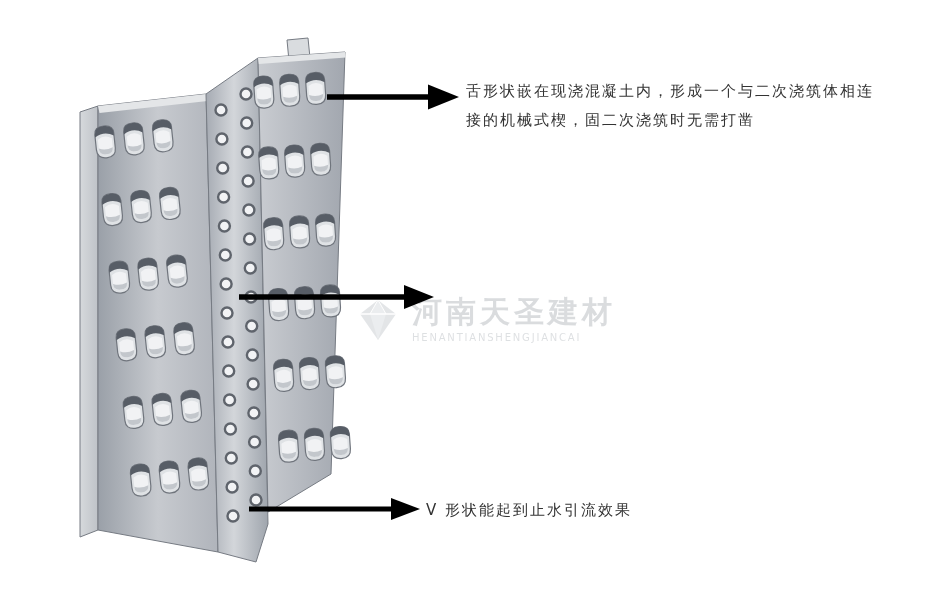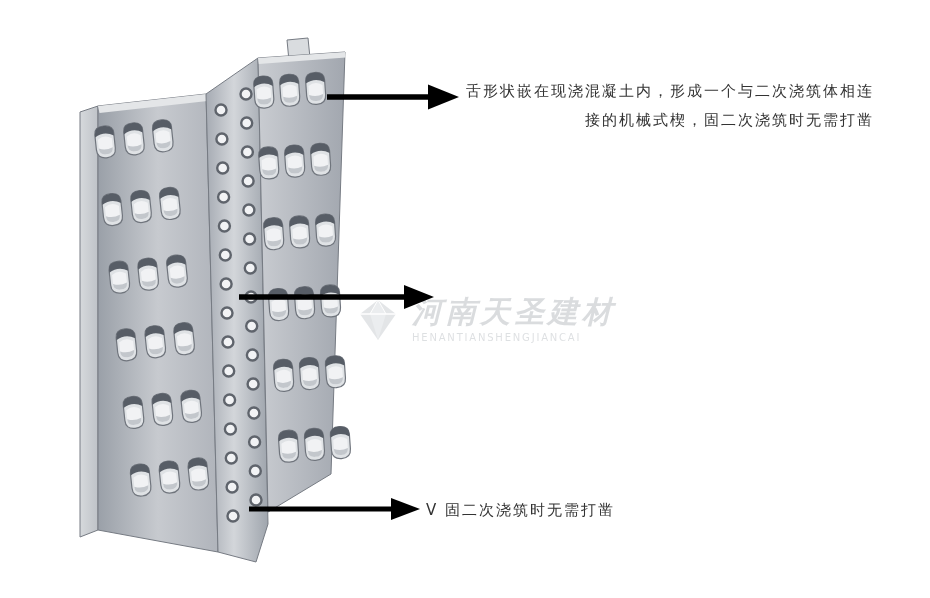--- a/index.html
+++ b/index.html
@@ -17,21 +17,20 @@
   .panel-stroke { stroke: #767b83; stroke-width: 1; }
 
   .ann {
     position: absolute;
     z-index: 3;
     color: #333333;
     font-size: 15px;
     letter-spacing: 2px;
     white-space: nowrap;
     line-height: 18px;
-    text-align: right;
   }
   .ann-top { left: 466px; top: 82px; }
   .ann-top .line2 { margin-top: 11px; }
   .ann-mid { left: 439px; top: 289px; letter-spacing: 1.5px; }
   .ann-bottom { left: 426px; top: 501px; }
 
   .watermark {
     position: absolute;
     left: 356px; top: 296px;
     z-index: 1;
@@ -40,21 +39,20 @@
     gap: 12px;
     opacity: 0.32;
   }
   .wm-gem { flex: 0 0 auto; }
   .wm-name {
     font-size: 30px;
     font-weight: bold;
     letter-spacing: 4px;
     color: #8d949c;
     line-height: 32px;
-    font-style: italic;
   }
   .wm-sub {
     font-size: 10px;
     letter-spacing: 1.8px;
     color: #99a0a7;
     margin-top: 4px;
   }
 </style>
 </head>
 <body>
@@ -207,15 +205,15 @@
       <div class="wm-sub">HENANTIANSHENGJIANCAI</div>
     </div>
   </div>
 
   <div class="ann ann-top">
     <div class="line1">舌形状嵌在现浇混凝土内，形成一个与二次浇筑体相连</div>
     <div class="line2">接的机械式楔，固二次浇筑时无需打凿</div>
   </div>
 
 
-  <div class="ann ann-bottom">V 固二次浇筑时无需打凿</div>
+  <div class="ann ann-bottom">V 形状能起到止水引流效果</div>
 
 </div>
 
 </body></html>

